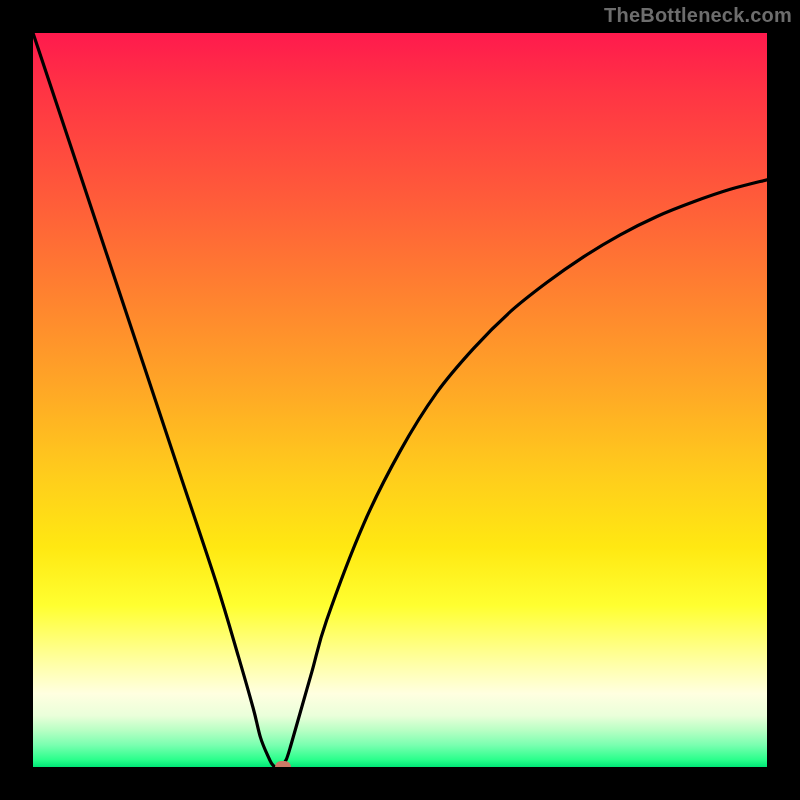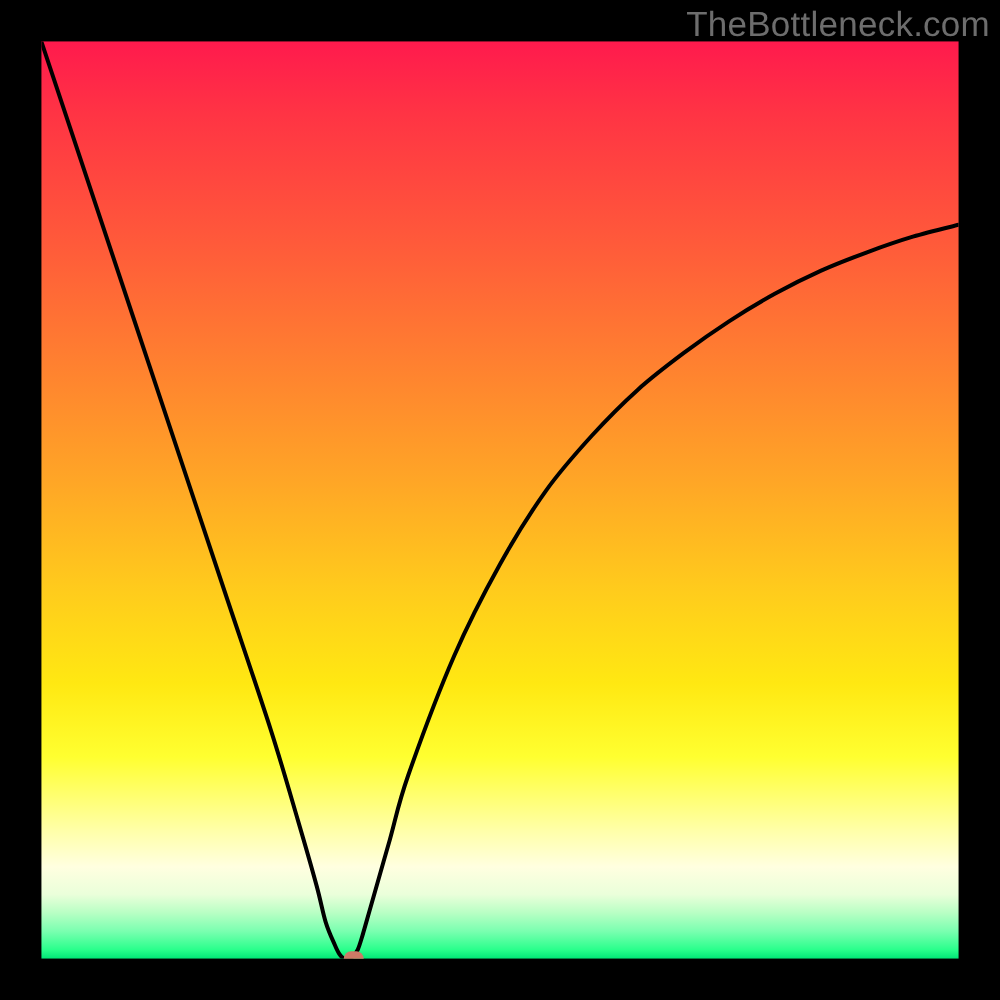--- a/index.html
+++ b/index.html
@@ -47,22 +47,22 @@
       #7affb0 97%,
       #2aff8c 99%,
       #00e676 100%
     );
   }
   .watermark {
     position: absolute;
     top: 4px;
     right: 8px;
     color: #6d6d6d;
-    font-size: 28px;
-    font-weight: 400;
+    font-size: 20px;
+    font-weight: 700;
     letter-spacing: 0.2px;
     user-select: none;
   }
   svg.curve {
     position: absolute;
     inset: 0;
   }
   .marker {
     position: absolute;
     width: 16px;

